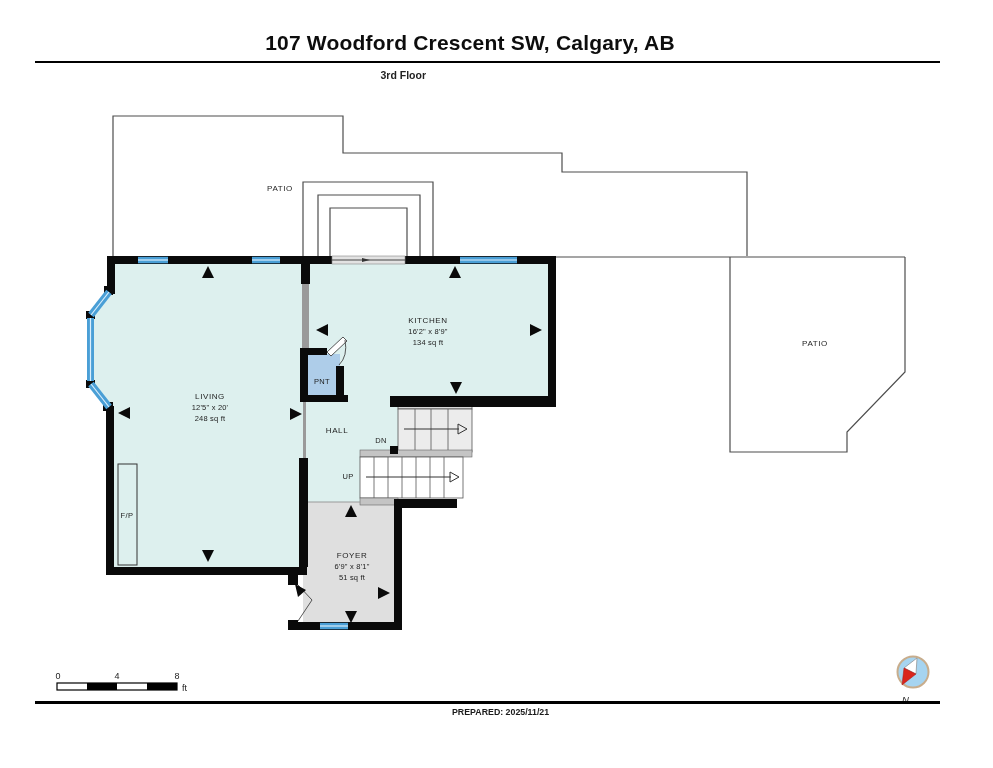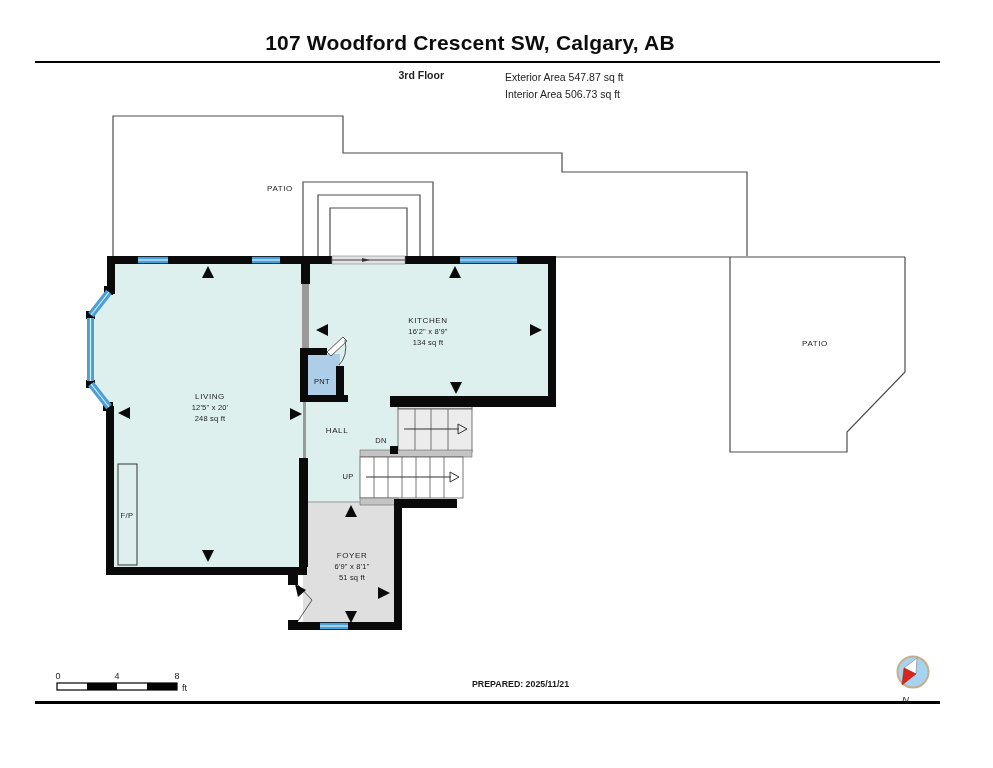--- a/index.html
+++ b/index.html
@@ -1,45 +1,41 @@
 <!DOCTYPE html>
 <html><head>
 <meta charset="utf-8">
 <style>
   html,body{margin:0;padding:0;background:#ffffff;}
   .page{position:relative;width:940px;height:768px;background:#fff;overflow:hidden;
         font-family:"Liberation Sans", sans-serif;color:#111;}
   .title{position:absolute;top:31px;left:0;width:100%;text-align:center;
          font-size:21px;font-weight:bold;letter-spacing:.2px;color:#0d0d0d;}
   .header-rule{position:absolute;top:61px;left:35px;width:923px;height:2px;background:#000;}
-  .floor-label{position:absolute;top:69px;right:496px;font-size:10.5px;font-weight:bold;color:#222;}
+  .floor-label{position:absolute;top:69px;right:514px;font-size:10.5px;font-weight:bold;color:#222;}
   .areas{position:absolute;top:69px;left:505px;font-size:10.5px;color:#222;line-height:17px;}
   .footer-rule{position:absolute;top:701px;left:35px;width:923px;height:3px;background:#000;}
   .disclaimer{position:absolute;top:711px;left:35px;width:920px;font-size:8.6px;color:#222;}
-  .prepared{position:absolute;top:679px;left:452px;font-size:8.8px;font-weight:bold;color:#1a1a1a;margin-left:20px;}
+  .prepared{position:absolute;top:707px;left:452px;font-size:8.8px;font-weight:bold;color:#1a1a1a;}
   svg.plan{position:absolute;top:0;left:0;}
   svg text{font-family:"Liberation Sans", sans-serif;fill:#1c1c1c;}
   .room-name{font-size:8px;letter-spacing:.6px;}
   .room-dims{font-size:7.5px;letter-spacing:.2px;}
   .small-label{font-size:7.5px;letter-spacing:.4px;}
   .scale-num{font-size:9px;}
   .north{font-size:9.5px;font-style:italic;}
 </style>
 </head>
 <body>
 
 <div class="page">
 
   <div class="title">107 Woodford Crescent SW, Calgary, AB</div>
   <div class="header-rule"></div>
   <div class="floor-label">3rd Floor</div>
-  <div class="areas">
-    <div>Exterior Area 547.87 sq ft</div>
-    <div>Interior Area 506.73 sq ft</div>
-  </div>
 
   <svg class="plan" width="993" height="768" viewBox="0 0 993 768">
 
     <g fill="none" stroke="#4d4d4d" stroke-width="1.2">
       <path d="M113,256 V116 H343 V153 H562 V172 H747 V256"></path>
       <line x1="556" y1="257" x2="905" y2="257"></line>
       <path d="M730,257 V452 H847 V432 L905,372 V257"></path>
       <path d="M303,256 V182 H433 V256"></path>
       <path d="M318,256 V195 H420 V256"></path>
       <path d="M330,256 V208 H407 V256"></path>

